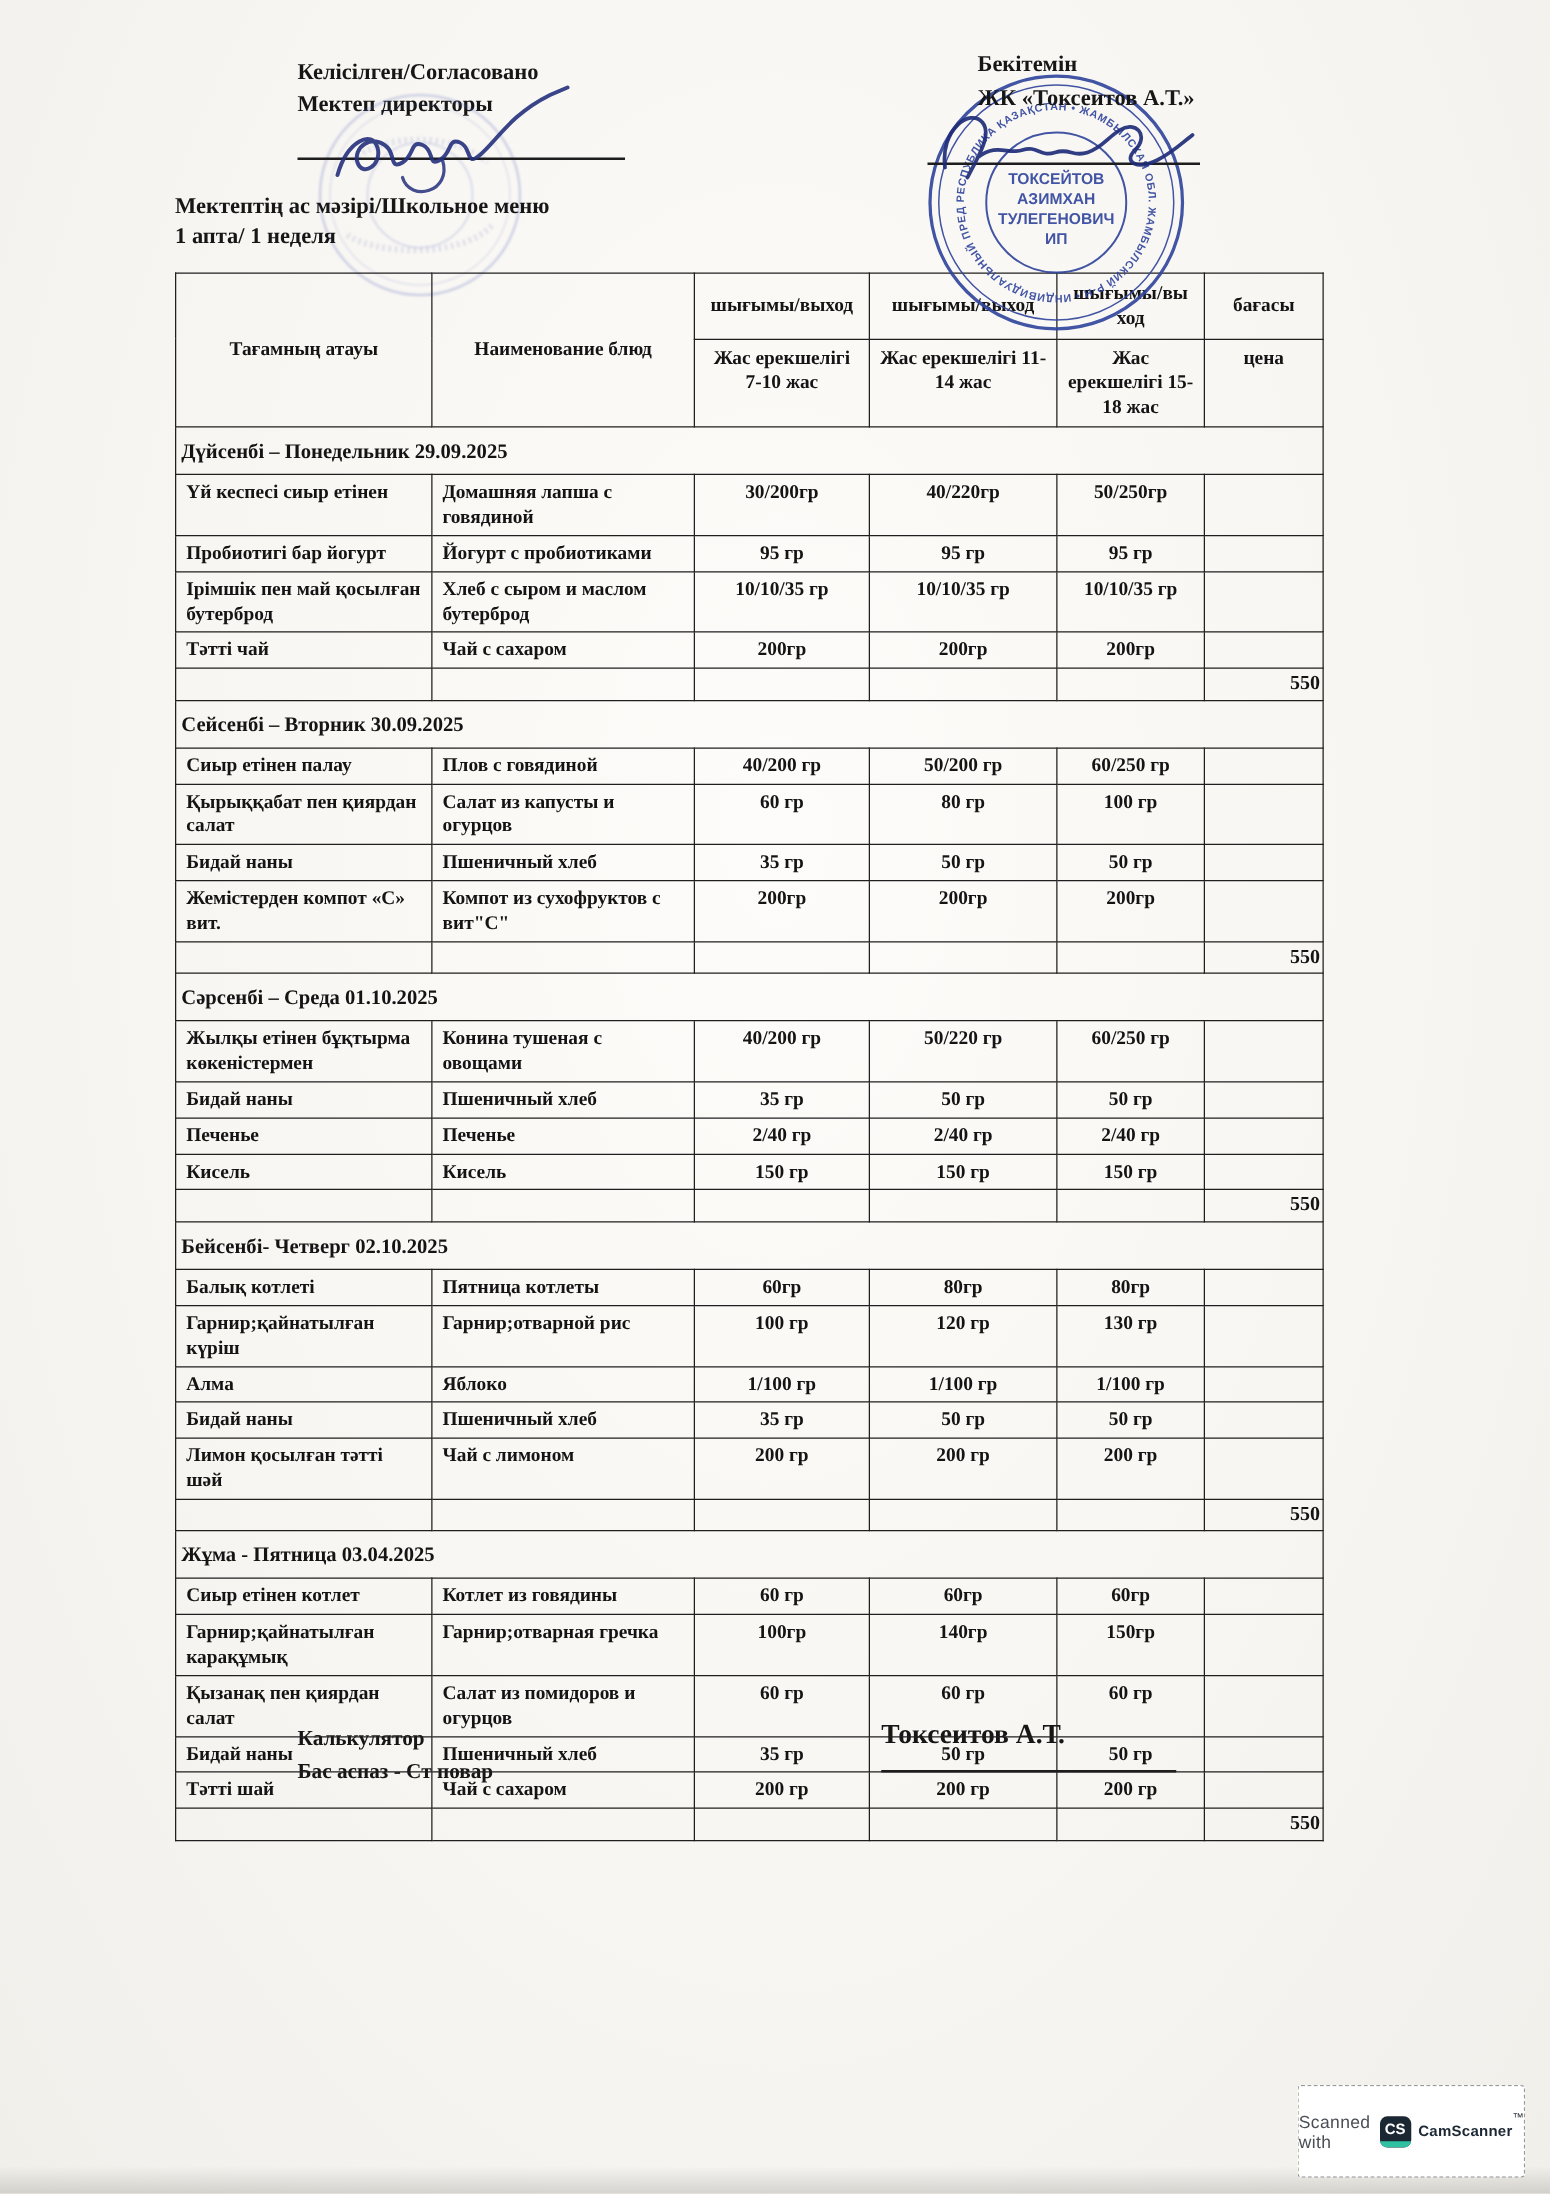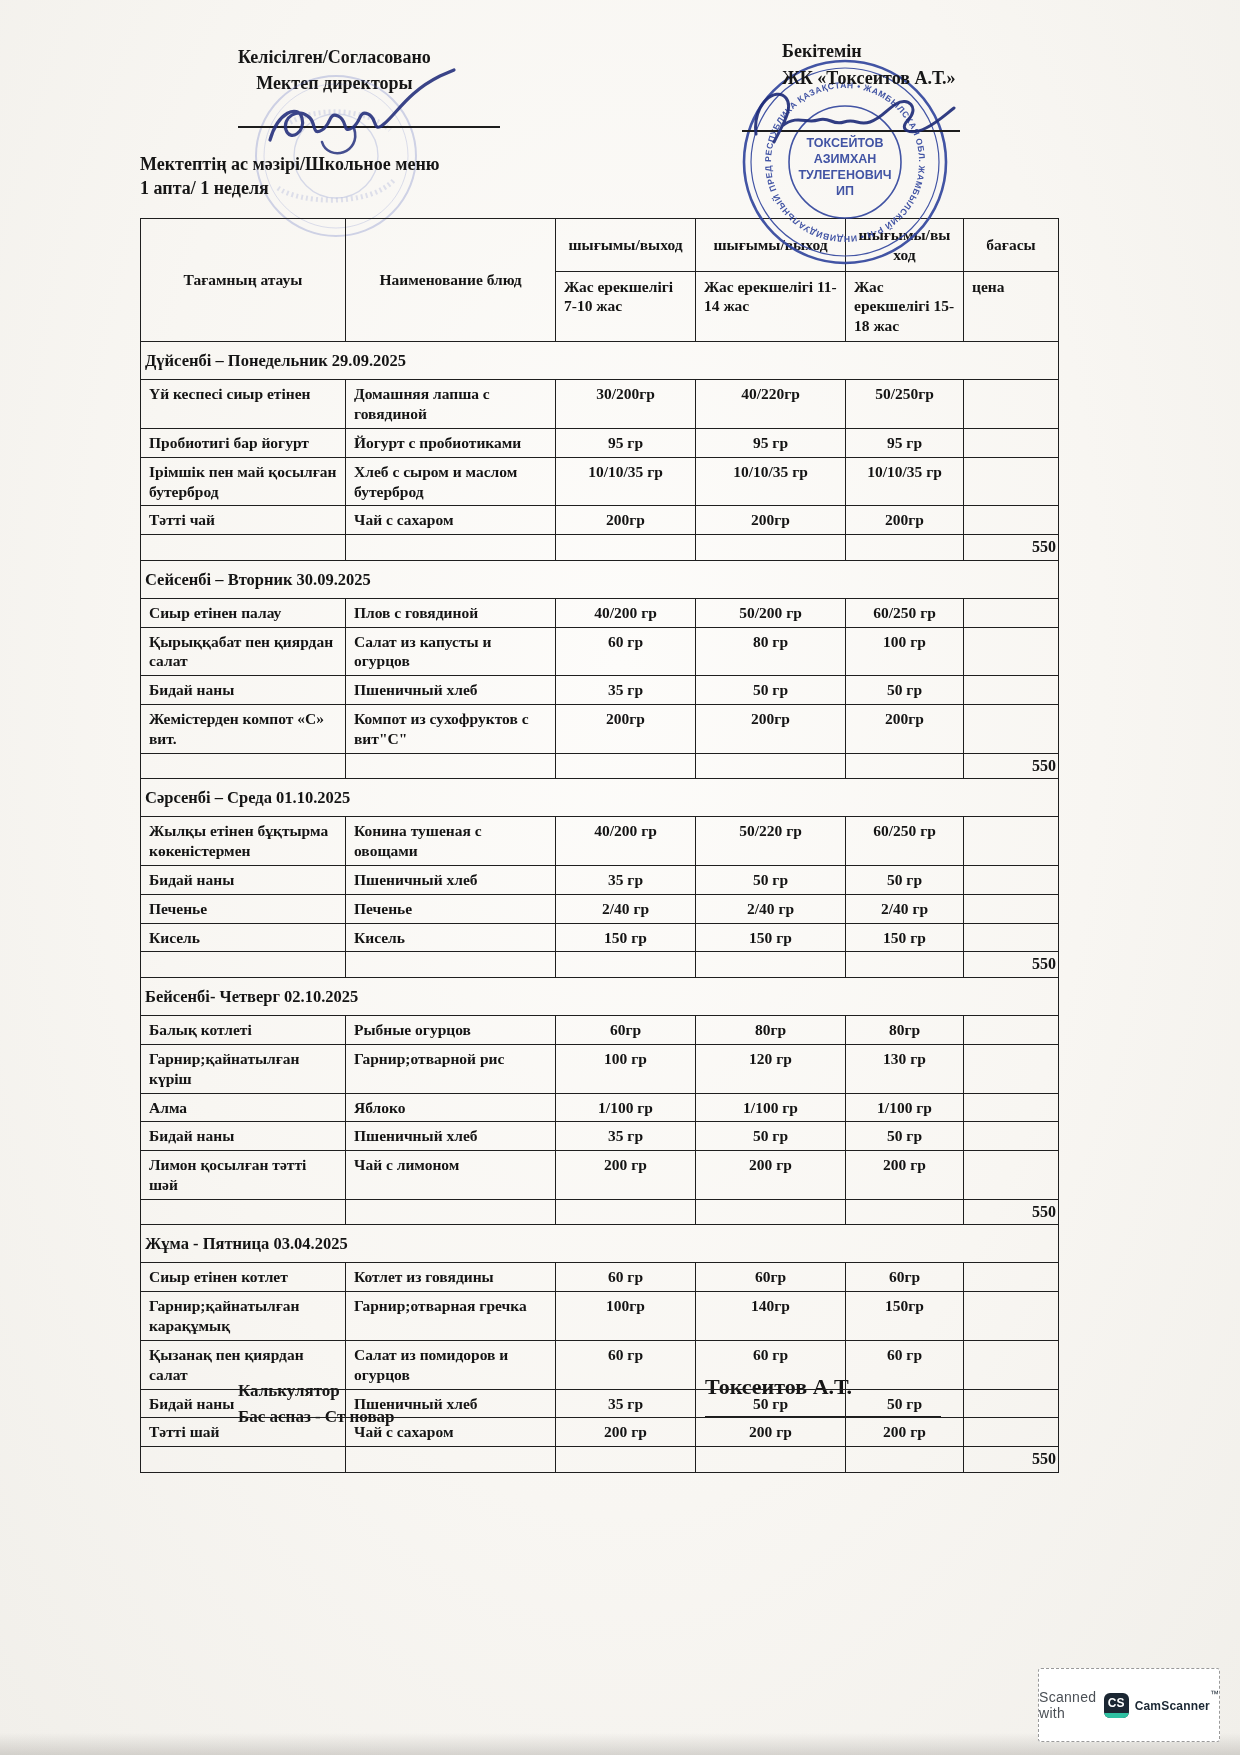--- a/index.html
+++ b/index.html
@@ -12,41 +12,41 @@
     overflow:hidden;
   }
   .page::after{ 
     content:"";position:absolute;left:0;right:0;bottom:0;height:22px;
     background:linear-gradient(to top, rgba(70,65,60,.18), rgba(70,65,60,0));
     pointer-events:none;
   }
   .abs{position:absolute;}
 
   
-  .hdr-left{left:238px;top:44px;font-size:18px;font-weight:bold;line-height:1.45;text-align:center;}
+  .hdr-left{left:238px;top:44px;font-size:18px;font-weight:bold;line-height:1.45;}
   .hdr-right{left:782px;top:38px;font-size:18px;font-weight:bold;line-height:1.5;z-index:6;}
   .sigline-left{left:238px;top:126px;width:262px;border-bottom:2.2px solid #1d1d1d;}
   .sigline-right{left:742px;top:130px;width:218px;border-bottom:2.2px solid #1d1d1d;z-index:7;}
   .title-block{left:140px;top:152px;width:918px;text-align:left;font-size:18px;font-weight:bold;line-height:1.35;z-index:8;}
 
   
   .stamp-faded{left:248px;top:68px;opacity:.5;filter:blur(.7px);}
   .stamp-main{left:738px;top:55px;z-index:5;opacity:.92;}
   .sig-left{left:258px;top:62px;z-index:6;}
   .sig-right{left:748px;top:78px;z-index:8;}
 
   
   .table-wrap{left:140px;top:218px;z-index:2;}
   table.menu{border-collapse:collapse;width:918px;table-layout:fixed;
     font-family:"Liberation Serif", serif;font-size:15.5px;font-weight:bold;color:#141414;}
   .menu th,.menu td{border:1.6px solid #1f1f1f;padding:4px 8px;vertical-align:top;line-height:1.28;
     overflow:hidden;}
   .menu thead th{text-align:left;}
   .menu .hrow1 th{text-align:center;vertical-align:middle;padding:6px 6px;}
-  .menu .hrow2 th{text-align:left;vertical-align:top;padding:5px 8px;}
+  .menu .hrow2 th{text-align:center;vertical-align:top;padding:5px 8px;}
   .menu .day-row td{font-size:16.5px;padding:8px 4px;}
   .cell-dish-kk,.cell-dish-ru{text-align:left;}
   .cell-portion{text-align:center;}
   .cell-price{text-align:right;}
   .spacer-row td{height:20px;padding:2px;}
   .price-value{font-size:16px;padding-right:8px;}
 
   
   .ftr-left{left:238px;top:1378px;font-size:17px;font-weight:bold;line-height:1.55;}
   .ftr-right{left:705px;top:1374px;font-size:22px;font-weight:bold;}
@@ -280,21 +280,21 @@
             <td></td>
             <td></td>
             <td></td>
             <td class="cell-price price-value">550</td>
           </tr>
           <tr class="day-row">
             <td colspan="6">Бейсенбі- Четверг 02.10.2025</td>
           </tr>
           <tr>
             <td class="cell-dish-kk">Балық котлеті</td>
-            <td class="cell-dish-ru">Рыбные огурцов</td>
+            <td class="cell-dish-ru">Пятница котлеты</td>
             <td class="cell-portion">60гр</td>
             <td class="cell-portion">80гр</td>
             <td class="cell-portion">80гр</td>
             <td class="cell-price"></td>
           </tr>
           <tr>
             <td class="cell-dish-kk">Гарнир;қайнатылған күріш</td>
             <td class="cell-dish-ru">Гарнир;отварной рис</td>
             <td class="cell-portion">100 гр</td>
             <td class="cell-portion">120 гр</td>

